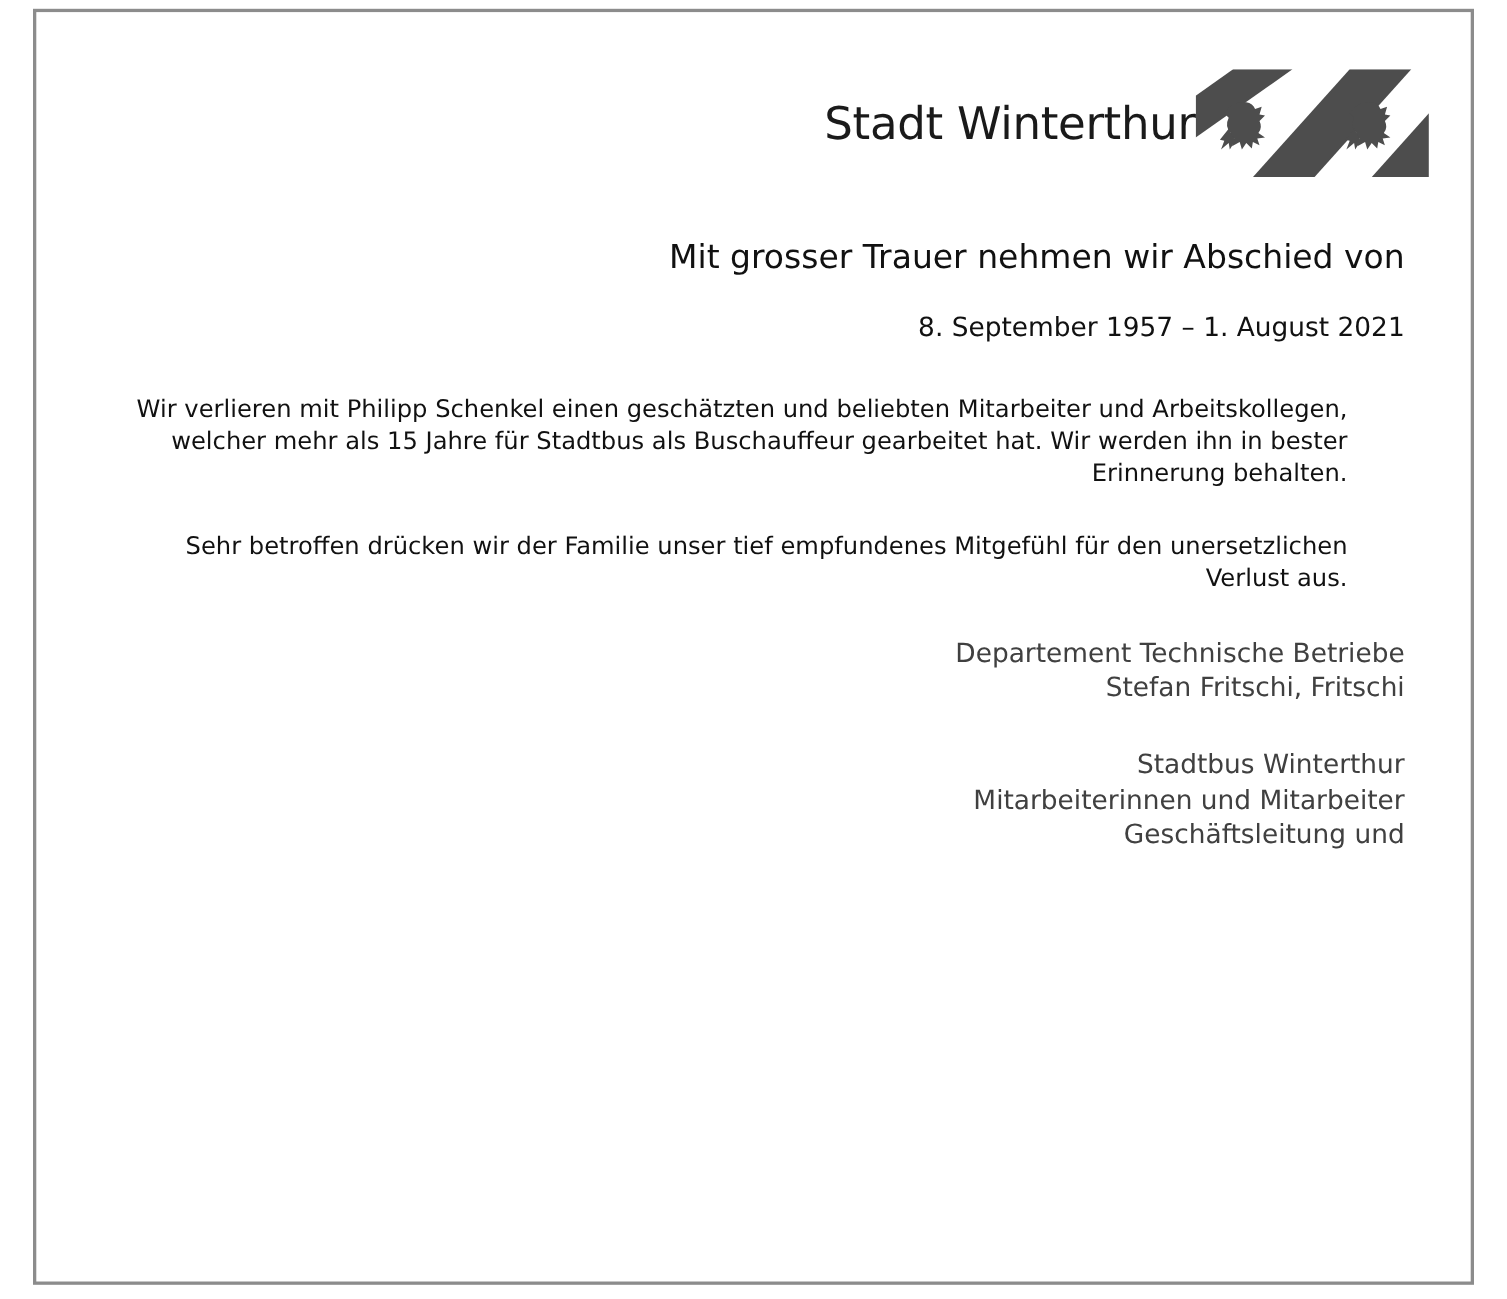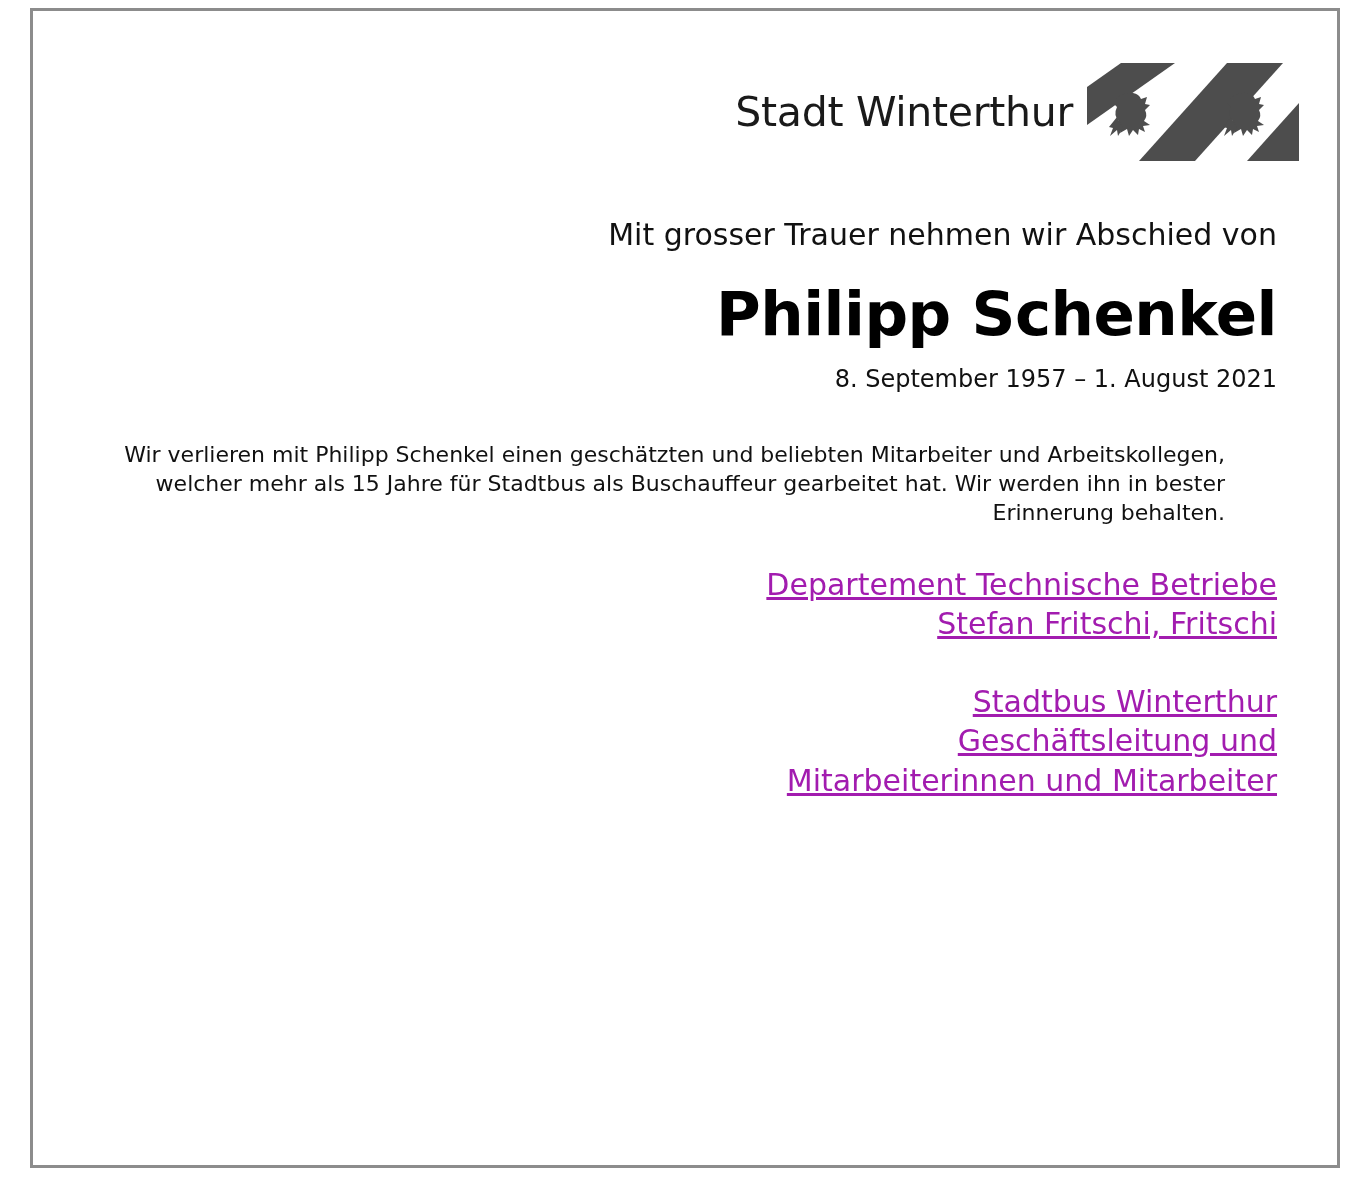--- a/index.html
+++ b/index.html
@@ -27,21 +27,20 @@
     box-sizing: border-box;
     border: 3px solid #8c8c8c;
     background: #ffffff;
   }
   .logo-area {
     position: absolute;
     right: 38px;
     top: 52px;
     display: flex;
     align-items: center;
-    gap: 14px;
   }
   .logo-text {
     font-size: 41px;
     color: #1a1a1a;
     letter-spacing: -0.3px;
     white-space: nowrap;
     font-weight: 400;
   }
   .logo-mark {
     width: 212px;
@@ -76,25 +75,24 @@
     margin: 0 0 46px 0;
   }
   .para {
     font-size: 22px;
     color: #111;
     line-height: 1.32;
     margin: 0 0 38px 0;
     max-width: 1130px;
   }
   .block {
-    font-size: 30px;
-    color: #a21caf;
+    font-size: 24px;
+    color: #404040;
     line-height: 1.32;
     margin: 0 0 38px 0;
-    text-decoration: underline;
   }
   .block .line {
     display: block;
   }
   .para:last-child, .block:last-child {
     margin-bottom: 0;
   }
 </style>
 </head>
 <body>
@@ -127,30 +125,30 @@
               <path d="M140,40 q8,-12 20,-10 q6,1 8,6 l6,-2 l-2,7 l5,1 l-5,5 q3,6 -1,11 l6,4 l-7,1 l2,6 l-6,-3 l-1,6 l-5,-5 l-4,6 l-2,-7 l-7,4 l2,-7 l-8,0 l5,-5 q-6,-6 -2,-14 z"></path>
               <path d="M144,54 l-8,10 l4,1 l-3,8 l7,-6 l1,6 l5,-8 z"></path>
             </g>
           </g>
         </svg>
       </span>
     </div>
 
     <div class="content">
       <p class="intro">Mit grosser Trauer nehmen wir Abschied von</p>
-      <h1 class="name">Philipp Schenkel</h1>
       <p class="dates">8. September 1957 – 1. August 2021</p>
       <p class="para">Wir verlieren mit Philipp Schenkel einen geschätzten und beliebten Mitarbeiter und Arbeitskollegen, welcher mehr als 15 Jahre für Stadtbus als Buschauffeur gearbeitet hat. Wir werden ihn in bester Erinnerung behalten.</p>
+      <p class="para">Sehr betroffen drücken wir der Familie unser tief empfundenes Mitgefühl für den unersetzlichen Verlust aus.</p>
 
       <div class="block">
         <span class="line">Departement Technische Betriebe</span>
         <span class="line">Stefan Fritschi, Fritschi</span>
       </div>
 
       <div class="block">
         <span class="line">Stadtbus Winterthur</span>
+        <span class="line">Mitarbeiterinnen und Mitarbeiter</span>
         <span class="line">Geschäftsleitung und</span>
-        <span class="line">Mitarbeiterinnen und Mitarbeiter</span>
       </div>
     </div>
 
   </div>
 </div>
 
 </body></html>

